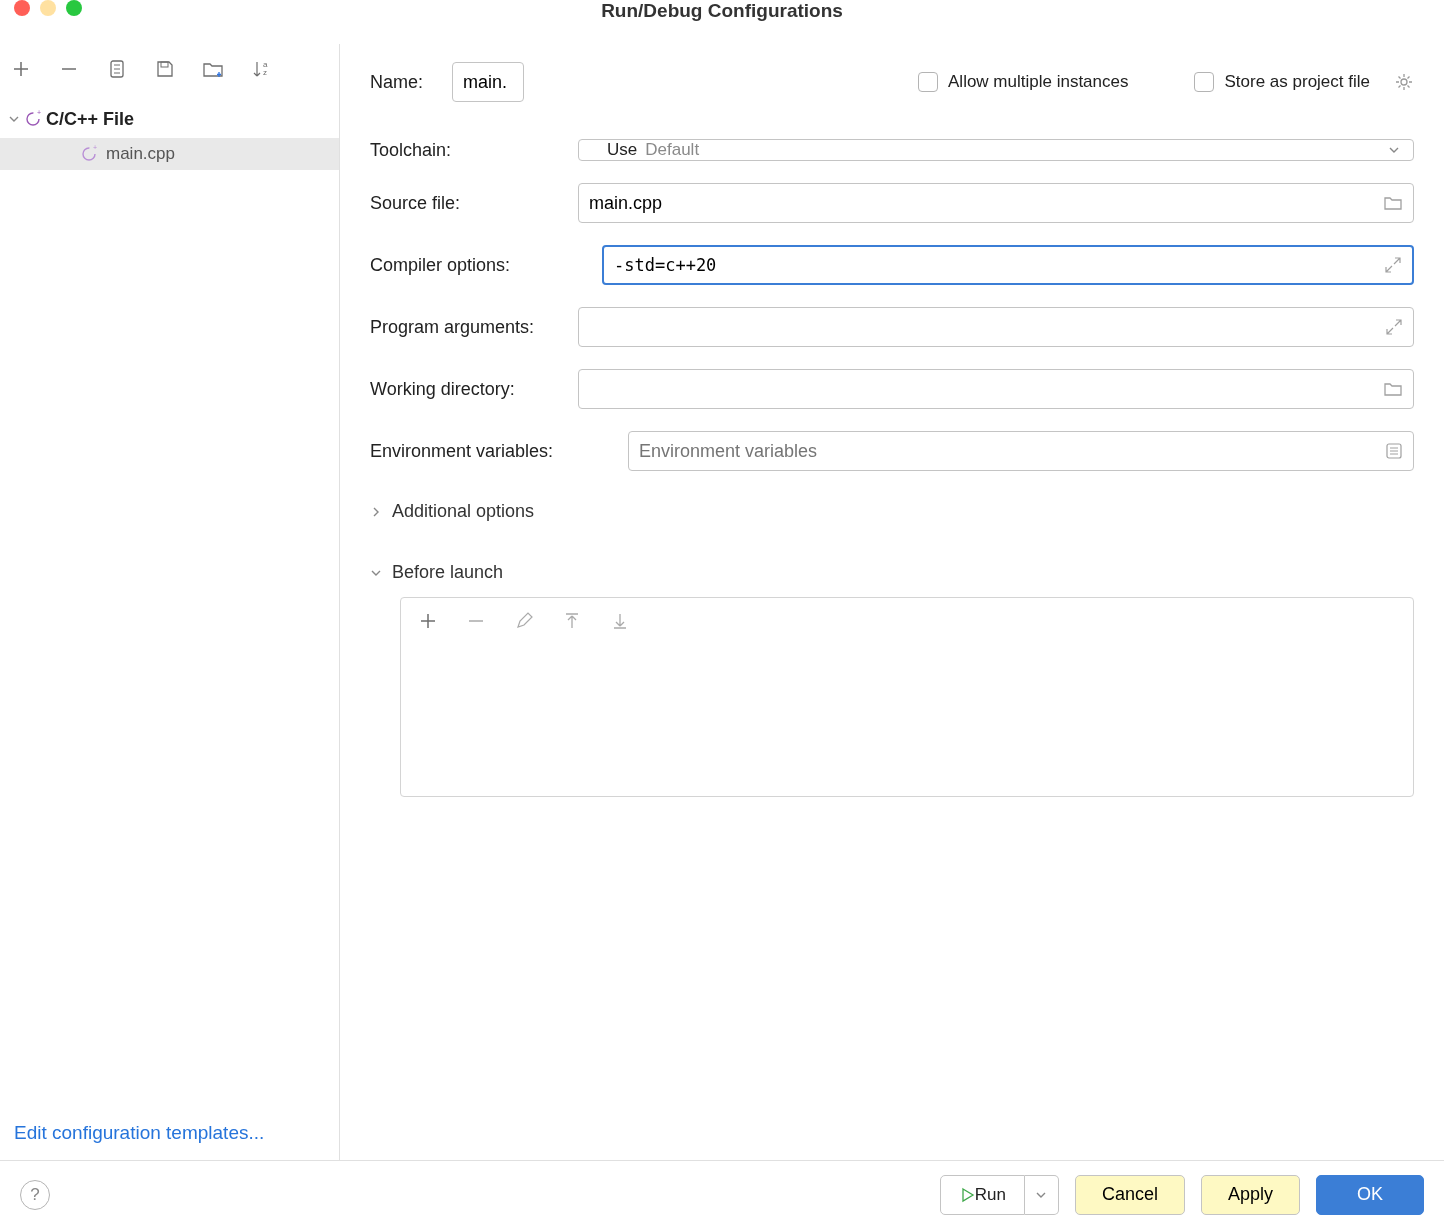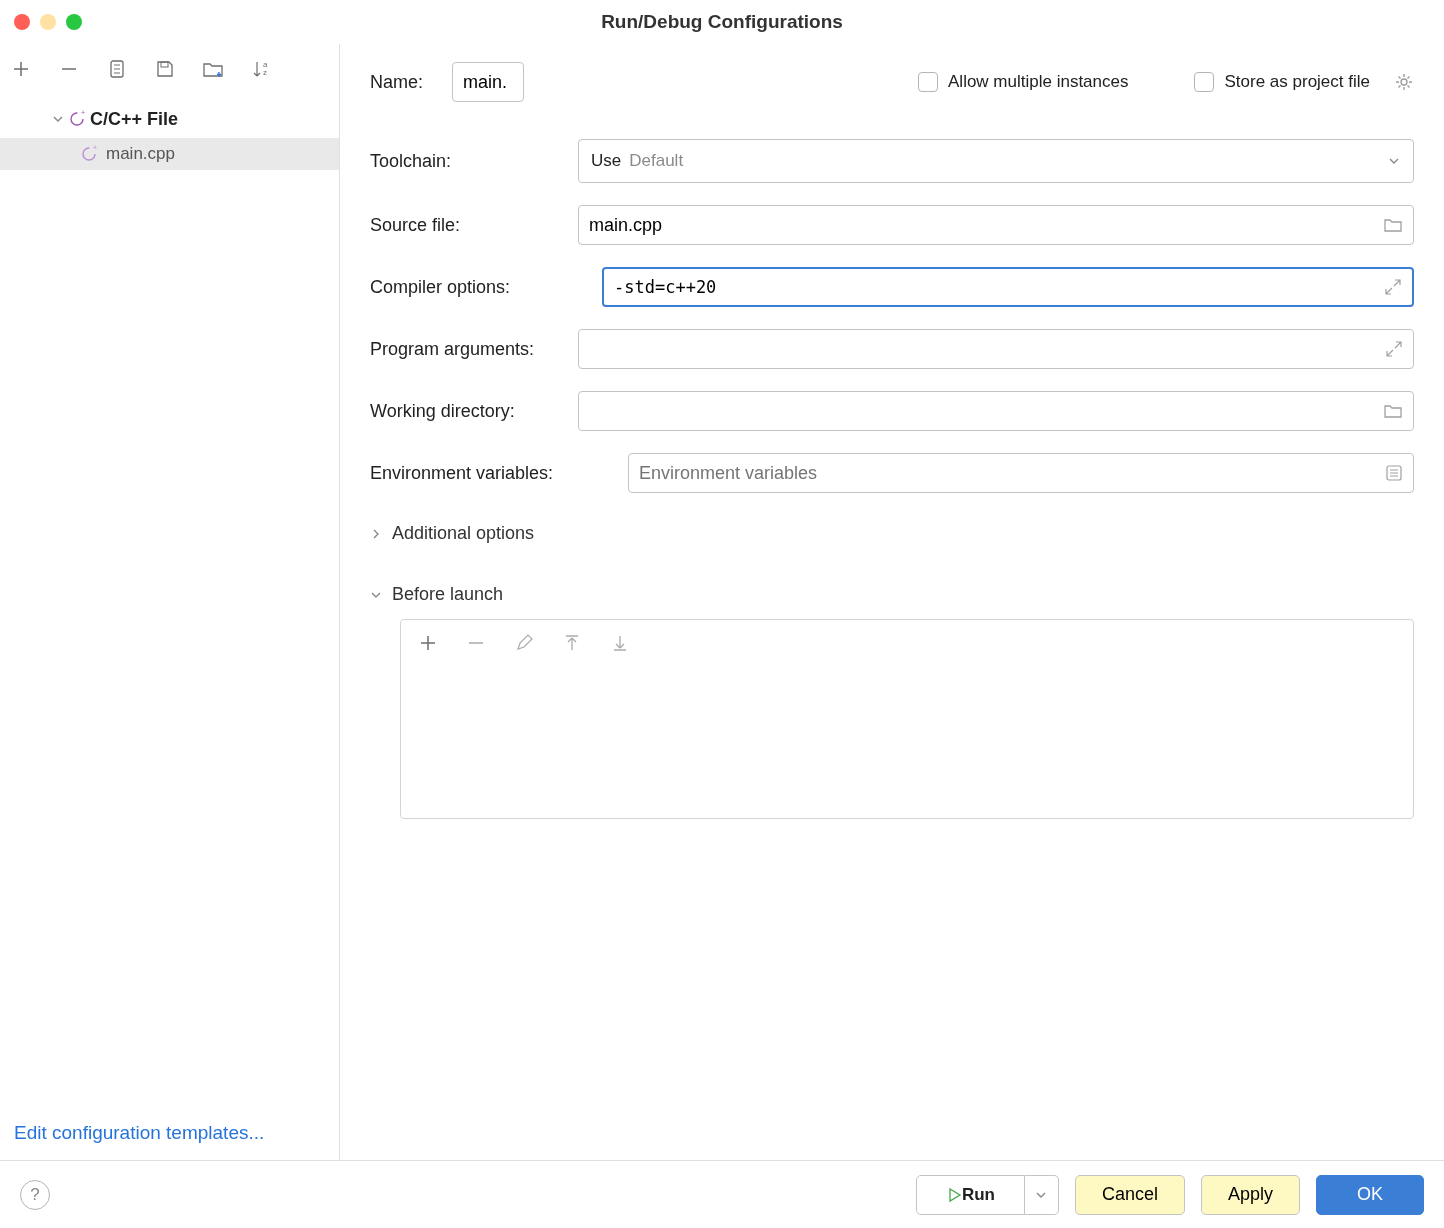--- a/index.html
+++ b/index.html
@@ -8,21 +8,20 @@
   font-size: 17px;
   color: #222;
   background: #fff;
   width: 1444px;
   height: 1228px;
   overflow: hidden;
 }
 .titlebar {
   height: 44px;
   display: flex;
-  align-items: center;
   position: relative;
 }
 .traffic-lights { display: flex; gap: 10px; margin-left: 14px; }
 .traffic-light { width: 16px; height: 16px; border-radius: 50%; }
 .tl-red { background: #ff5f57; }
 .tl-yellow { background: #febc2e; opacity: 0.45; }
 .tl-green { background: #28c840; }
 .title {
   position: absolute; left: 0; right: 0; text-align: center;
   font-weight: 600; color: #333; font-size: 19px;
@@ -31,21 +30,21 @@
 .sidebar {
   width: 340px; border-right: 1px solid #e0e0e0;
   display: flex; flex-direction: column;
 }
 .sidebar-toolbar {
   display: flex; align-items: center; gap: 22px;
   padding: 6px 8px; height: 50px;
 }
 .tb-icon { width: 26px; height: 26px; color: #6e6e6e; display: flex; align-items: center; justify-content: center; cursor: pointer; }
 .tree { flex: 1; padding-top: 10px; }
-.tree-node { display: flex; align-items: center; padding: 4px 8px; gap: 1px; cursor: pointer; margin-left: 44px; }
+.tree-node { display: flex; align-items: center; padding: 4px 8px; gap: 1px; cursor: pointer; }
 .tree-node .caret { width: 14px; color: #888; }
 .tree-node .node-icon { width: 22px; height: 22px; display:flex; align-items:center; justify-content:center; }
 .tree-node .node-label { font-weight: 600; font-size: 18px; }
 .tree-child {
   display: flex; align-items: center; gap: 6px;
   padding: 6px 10px 6px 80px; margin-top: 4px;
   background: #e9e9e9;
 }
 .tree-child .node-label { font-weight: 400; color: #555; }
 .edit-templates {
@@ -74,21 +73,21 @@
 .checkbox-block { display: flex; align-items: center; gap: 10px; cursor: pointer; }
 .chk {
   width: 20px; height: 20px; border: 1.5px solid #b4b4b4; border-radius: 4px;
   display: flex; align-items: center; justify-content: center; background: #fff;
 }
 .chk.checked { background: #2f74e3; border-color: #2f74e3; }
 .chk.checked::after { content: "✓"; color: #fff; font-size: 14px; font-weight: bold; }
 .gear { color: #999; margin-left: 6px; }
 .select {
   flex: 1; border: 1px solid #c4c4c4; border-radius: 4px;
-  height: 44px; display: flex; align-items: center; padding: 0 12px;
+  height: 22px; display: flex; align-items: center; padding: 0 28px;
   position: relative; cursor: pointer;
 }
 .select .sel-prefix { margin-right: 8px; }
 .select .sel-value { color: #8a8a8a; }
 .select .caret-down { position: absolute; right: 12px; color: #888; }
 .placeholder { color: #8a8a8a; }
 .section-header { display: flex; align-items: center; gap: 8px; margin: 30px 0 14px 0; cursor: pointer; color: #333; font-size: 18px; }
 .section-header .caret { color: #888; width: 14px; }
 .before-launch-box {
   border: 1px solid #d4d4d4; border-radius: 4px;
@@ -110,22 +109,22 @@
   cursor: pointer;
 }
 .btn {
   height: 40px; padding: 0 26px; border: 1px solid #c4c4c4;
   border-radius: 5px; background: #fef9c3; font-size: 18px; cursor: pointer;
 }
 .btn.primary { background: #3b7ed6; color: #fff; border-color: #3b7ed6; padding: 0 40px; }
 .run-btn-group { display: flex; }
 .run-btn {
   height: 40px; border: 1px solid #c4c4c4; background: #fff;
-  display: flex; align-items: center; padding: 0 29px;
-  border-radius: 5px 0 0 5px; cursor: pointer; font-weight: bold;
+  display: flex; align-items: center; padding: 0 18px;
+  border-radius: 5px 0 0 5px; cursor: pointer;
 }
 .run-btn .play { color: #3fa84a; }
 .run-drop {
   height: 40px; width: 34px; border: 1px solid #c4c4c4; border-left: none;
   border-radius: 0 5px 5px 0; background: #fff; display: flex;
   align-items: center; justify-content: center; cursor: pointer;
 }
 svg { display: block; }
 </style>
 </head>

